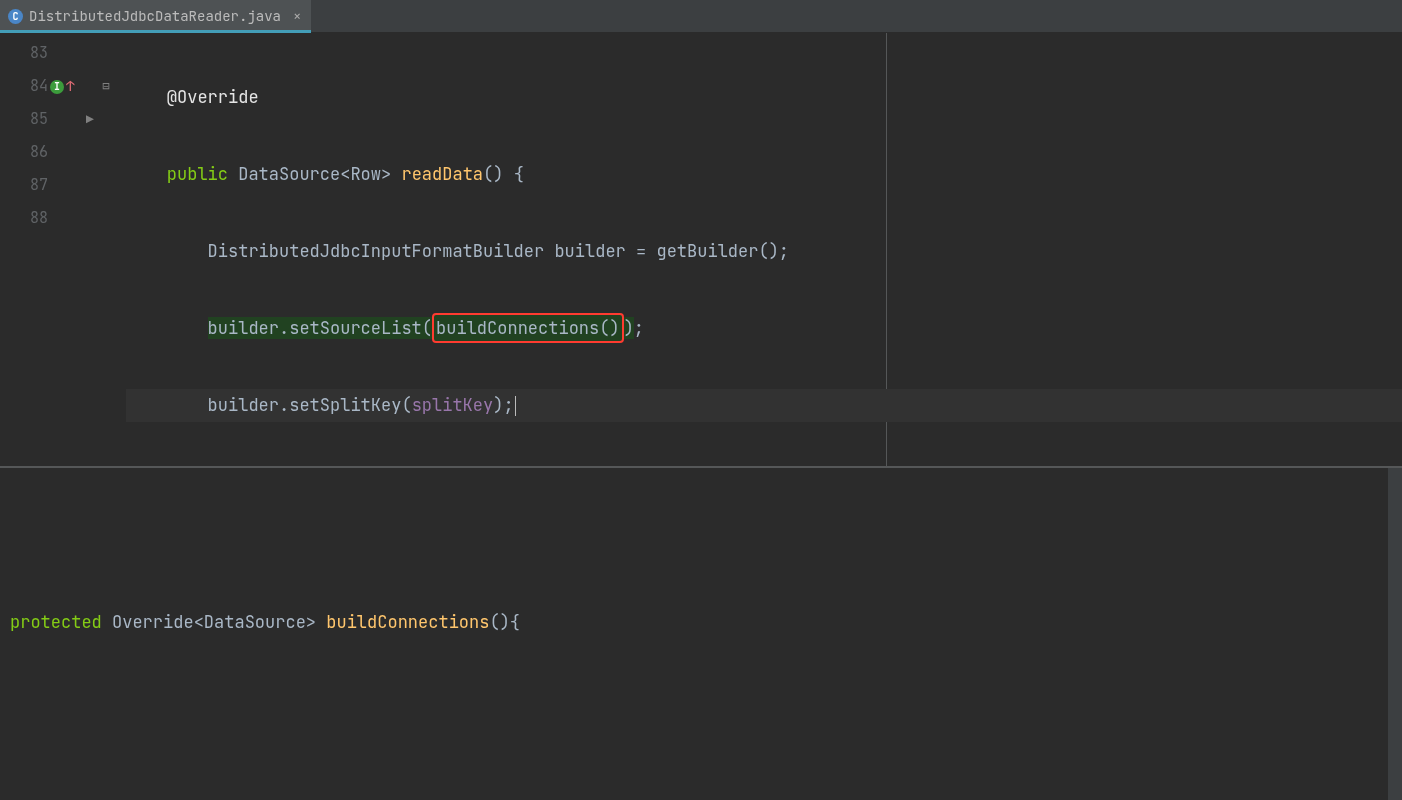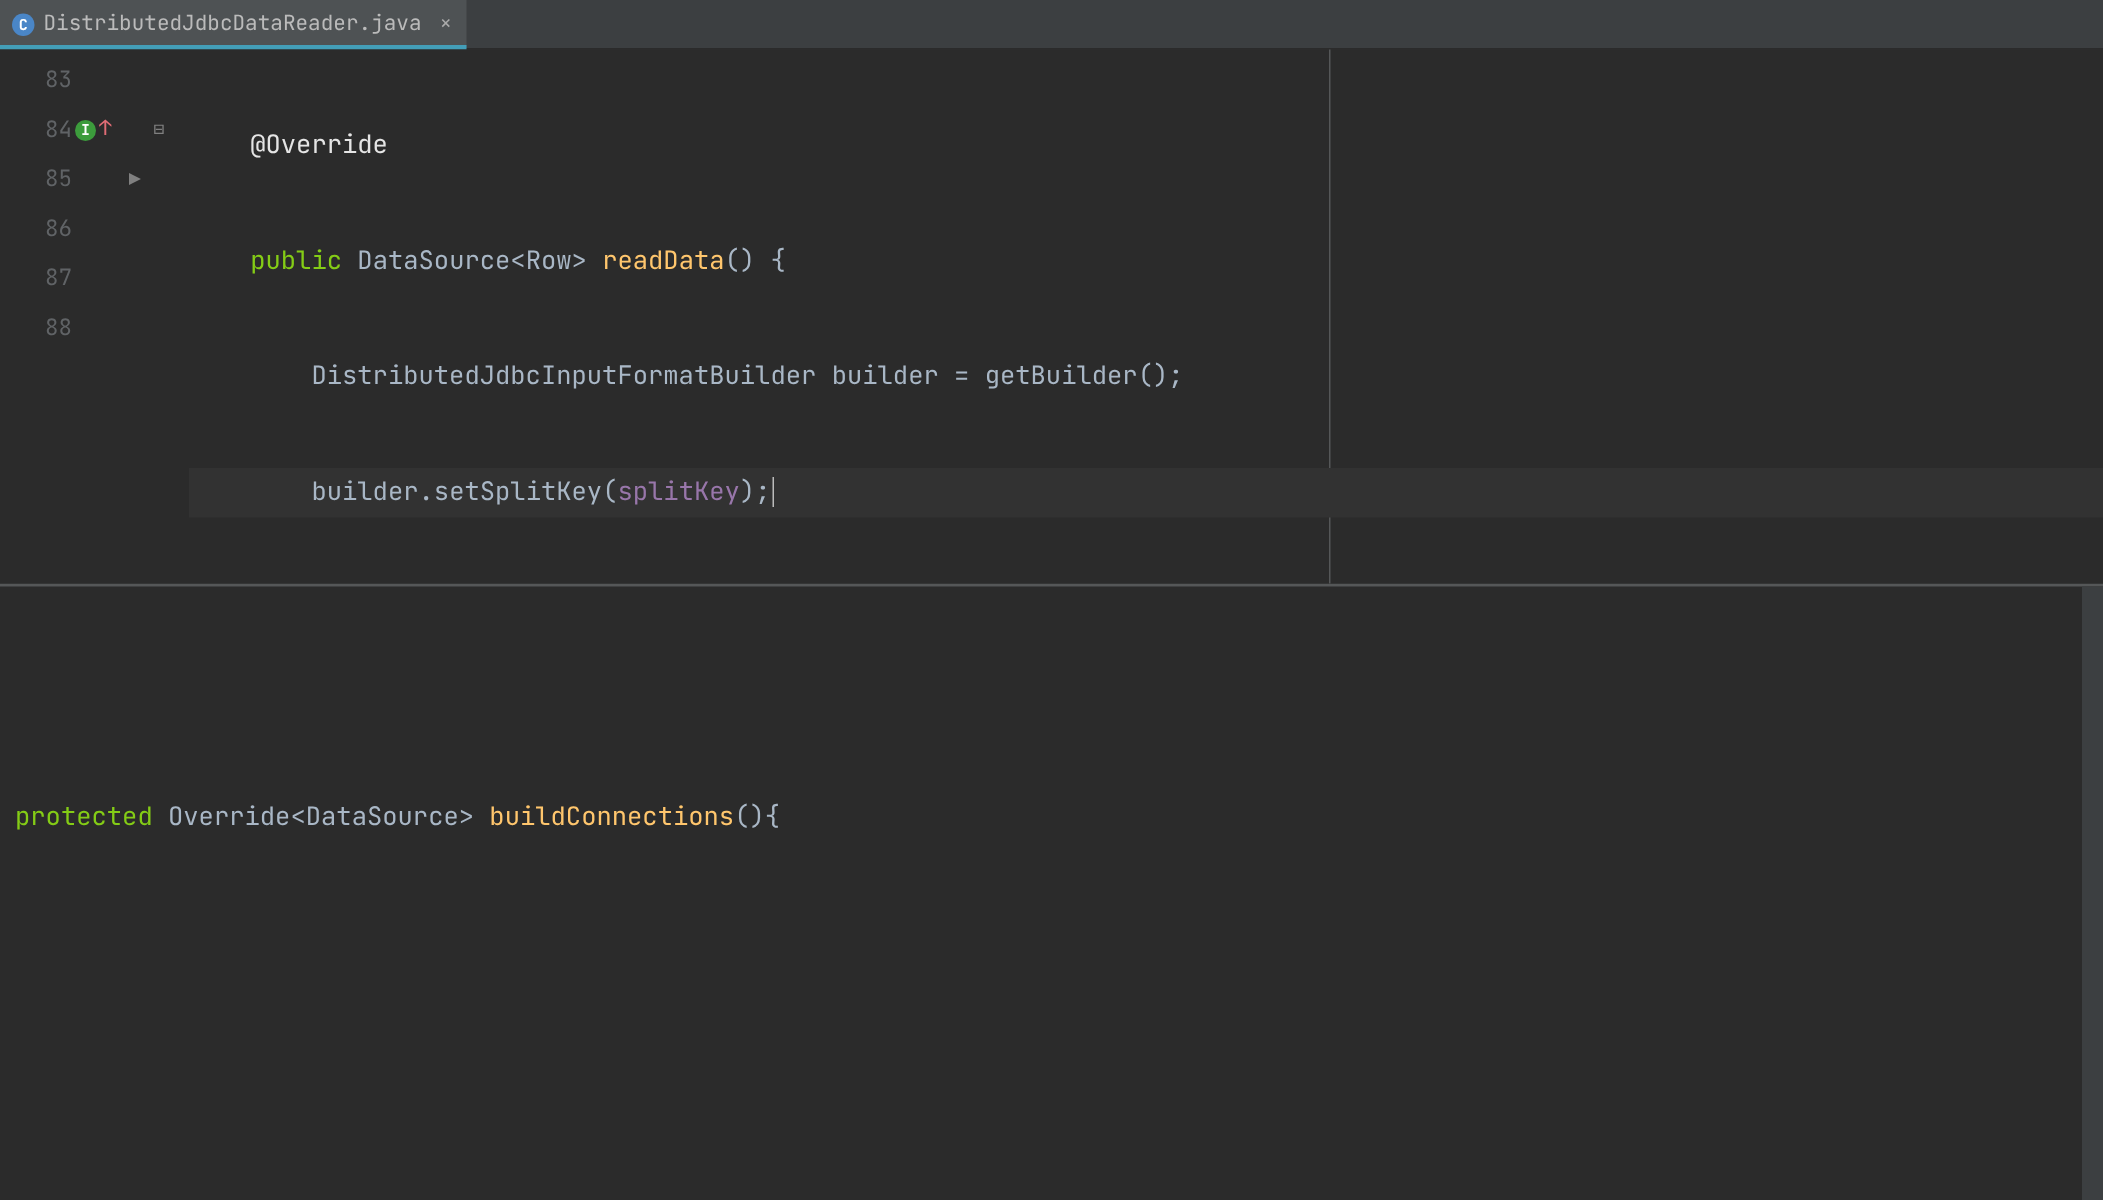--- a/index.html
+++ b/index.html
@@ -211,20 +211,21 @@
       </div>
     <div class="gline">
         <span class="num">88</span>
       </div>
   </div>
 
   <div class="code-area">
     <div class="cline">    <span class="ann">@Override</span></div>
     <div class="cline">    <span class="kw">public</span> <span>DataSource</span>&lt;<span>Row</span>&gt; <span class="fn">readData</span><span>() {</span></div>
     <div class="cline">        <span>DistributedJdbcInputFormatBuilder</span> <span>builder</span><span> = </span><span>getBuilder</span><span>();</span></div>
+    <div class="cline">        <span class="hl-green"><span>builder</span>.<span>setSourceList</span>(</span><span class="red-box hl-green">buildConnections()</span><span class="hl-green">)</span><span>;</span></div>
     <div class="cline cur-line">        <span>builder</span>.<span>setSplitKey</span>(<span class="field">splitKey</span><span>);</span><span class="caret"></span></div>
   </div>
 </div>
 
 <div class="divider-line"></div>
 
 <div class="lower-editor">
   <div class="right-scroll"></div>
 
   <div class="cline"><span class="kw">protected</span> <span>Override</span>&lt;<span>DataSource</span>&gt; <span class="fn">buildConnections</span><span>(){</span></div>

